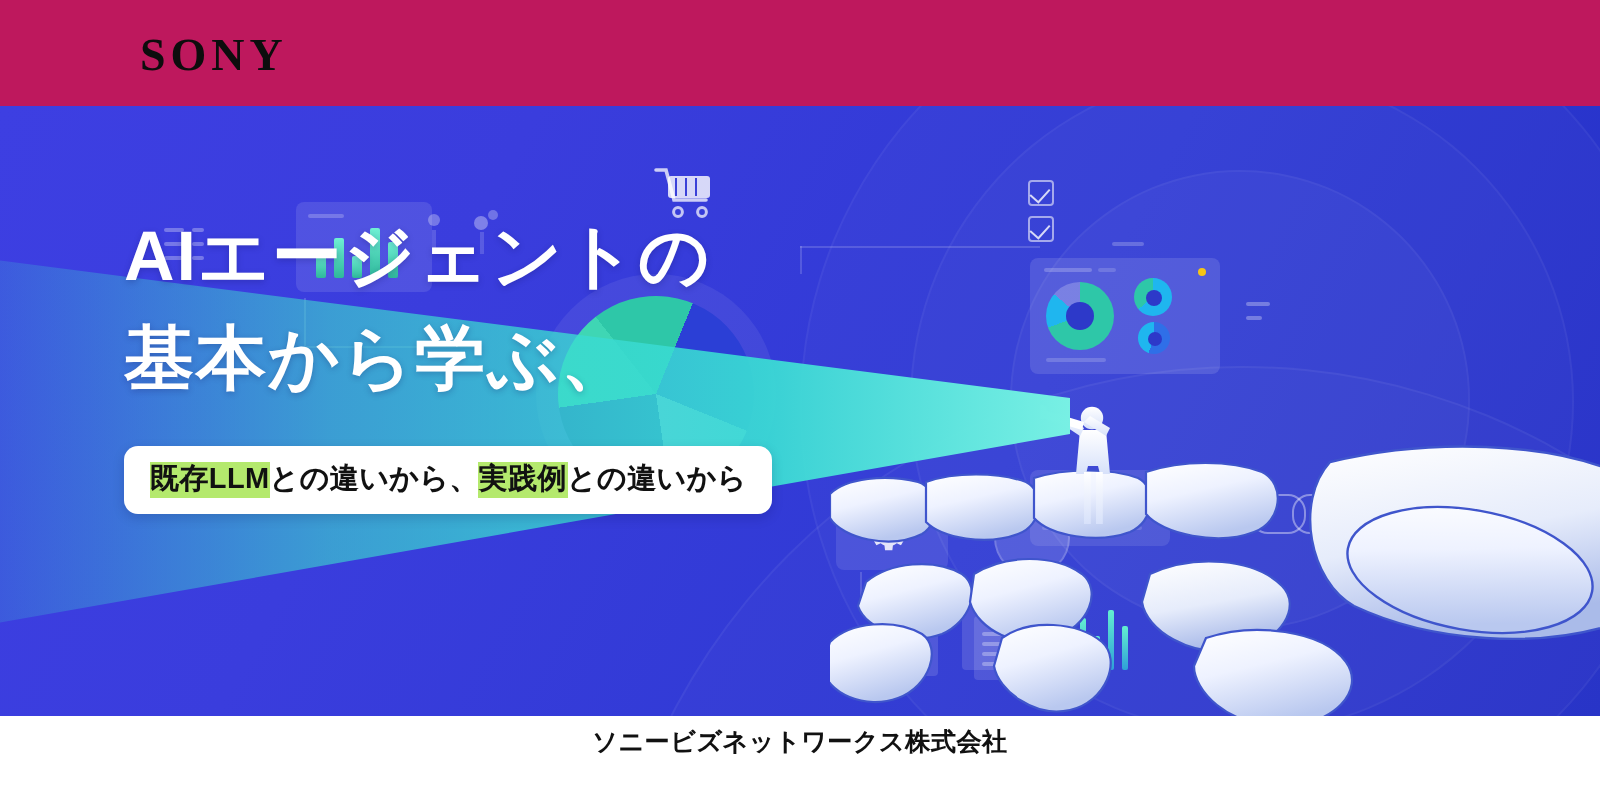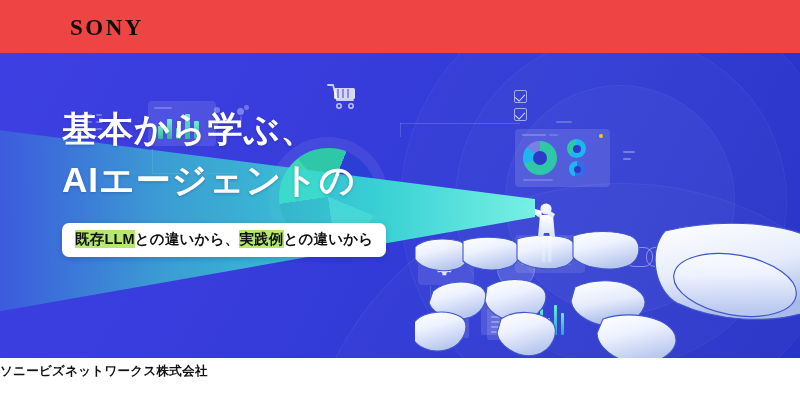--- a/index.html
+++ b/index.html
@@ -6,21 +6,21 @@
   body{
     width:800px;height:400px;overflow:hidden;
     background:#ffffff;
     font-family:"Liberation Sans","DejaVu Sans",sans-serif;
   }
   .page{position:relative;width:800px;height:400px;background:#fff;}
 
   
   .header{
     position:absolute;left:0;top:0;width:800px;height:53px;
-    background:#ef4444;
+    background:#be185d;
   }
   .sony-logo{
     position:absolute;left:70px;top:16px;
     font-family:"Liberation Serif","DejaVu Serif",serif;
     font-weight:700;font-size:23px;letter-spacing:2.5px;
     color:#0d0d0d;line-height:1;
   }
 
   
   .hero{
@@ -124,20 +124,21 @@
 
   
   .hand{position:absolute;left:415px;top:150px;width:390px;height:160px;}
 
   
   .person{position:absolute;left:520px;top:140px;width:40px;height:70px;}
 
   
   .footer{
     position:absolute;left:0;top:358px;width:800px;height:42px;background:#ffffff;
+    text-align:center;
   }
   .f-company{margin-top:5px;font-size:12.5px;font-weight:700;color:#111;letter-spacing:.3px;}
   .f-copy{margin-top:6px;font-size:7.5px;color:#333;letter-spacing:.2px;}
 </style>
 </head>
 <body>
 
 <div class="page">
 
   <div class="header">
@@ -321,22 +322,22 @@
 
           <path d="M2 12 L22 18 L21 22 L1 16 Z" fill="#ffffff"></path>
           <rect x="-6" y="9" width="9" height="7" rx="1.5" fill="#ffffff" transform="rotate(16 -1 12)"></rect>
         </svg>
       </div>
 
       <div class="beam"></div>
     </div>
 
     <div class="hero-copy">
+      <div class="title-line">AIエージェントの</div>
       <div class="title-line">基本から学ぶ、</div>
-      <div class="title-line">AIエージェントの</div>
 
       <div class="badge">
         <span class="badge-text"><span class="hl">既存LLM</span><span>との違いから、</span><span class="hl">実践例</span><span>との違いから</span></span>
       </div>
     </div>
   </div>
 
   <div class="footer">
     <div class="f-company">ソニービズネットワークス株式会社</div>
   </div>

